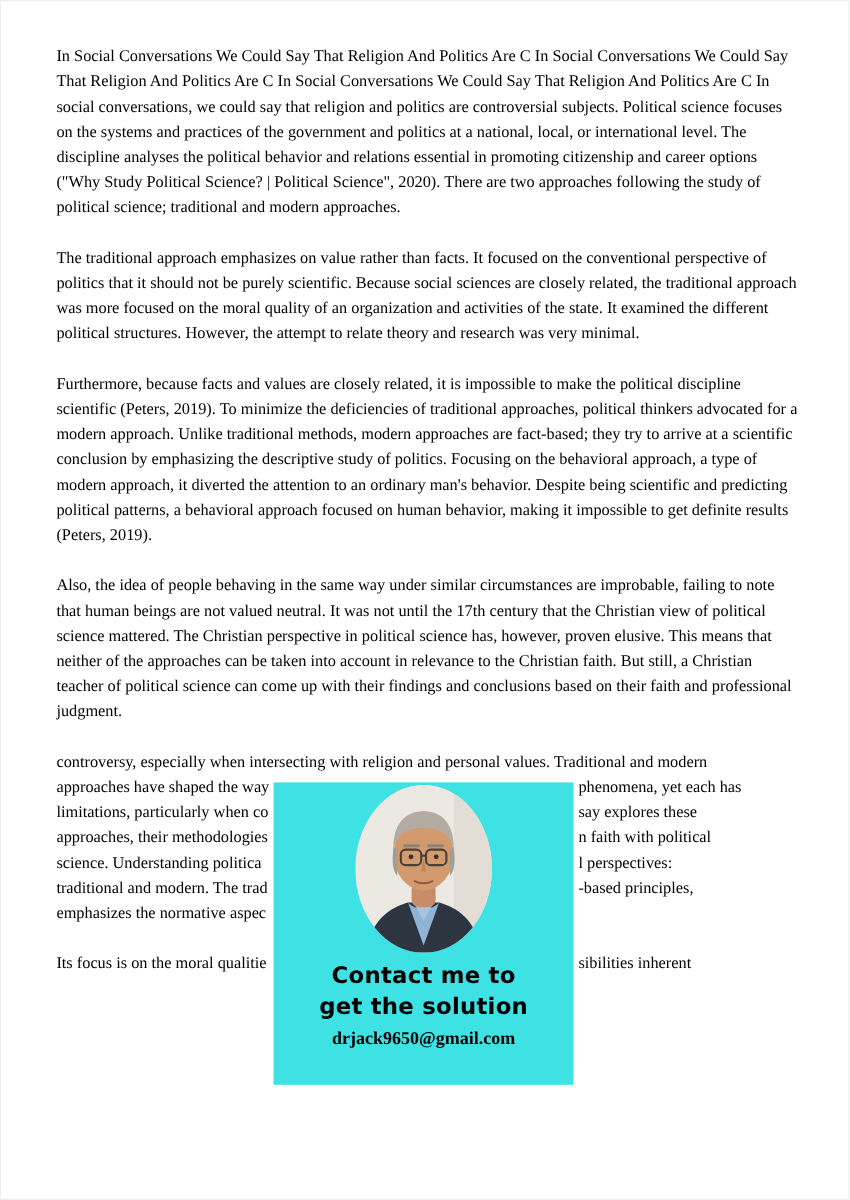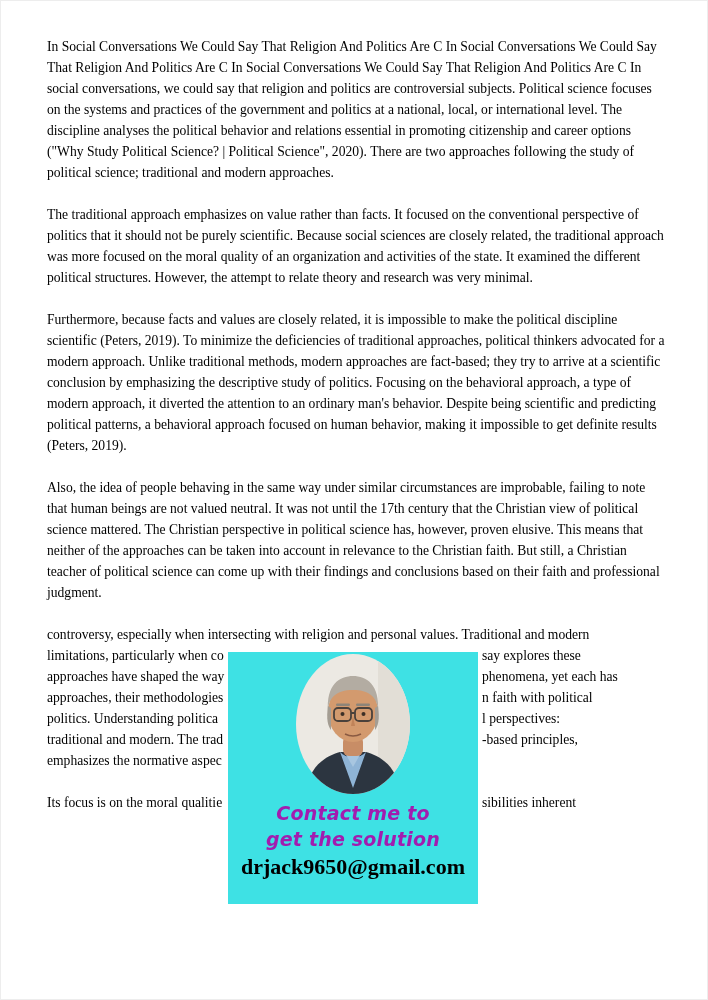--- a/index.html
+++ b/index.html
@@ -67,41 +67,41 @@
     font-weight: 700;
     font-size: 19px;
     line-height: 26px;
     color: #0e2125;
     margin-top: 6px;
     letter-spacing: 0.2px;
   }
   .email {
     font-family: "Liberation Serif", serif;
     font-weight: 700;
-    font-size: 22px;
+    font-size: 15px;
     color: #000000;
     margin-top: 4px;
   }
 </style>
 </head>
 <body>
 
 <div class="text-body">
   <p>In Social Conversations We Could Say That Religion And Politics Are C In Social Conversations We Could Say That Religion And Politics Are C In Social Conversations We Could Say That Religion And Politics Are C In social conversations, we could say that religion and politics are controversial subjects. Political science focuses on the systems and practices of the government and politics at a national, local, or international level. The discipline analyses the political behavior and relations essential in promoting citizenship and career options ("Why Study Political Science? | Political Science", 2020). There are two approaches following the study of political science; traditional and modern approaches.</p>
   <p>The traditional approach emphasizes on value rather than facts. It focused on the conventional perspective of politics that it should not be purely scientific. Because social sciences are closely related, the traditional approach was more focused on the moral quality of an organization and activities of the state. It examined the different political structures. However, the attempt to relate theory and research was very minimal.</p>
   <p>Furthermore, because facts and values are closely related, it is impossible to make the political discipline scientific (Peters, 2019). To minimize the deficiencies of traditional approaches, political thinkers advocated for a modern approach. Unlike traditional methods, modern approaches are fact-based; they try to arrive at a scientific conclusion by emphasizing the descriptive study of politics. Focusing on the behavioral approach, a type of modern approach, it diverted the attention to an ordinary man's behavior. Despite being scientific and predicting political patterns, a behavioral approach focused on human behavior, making it impossible to get definite results (Peters, 2019).</p>
   <p>Also, the idea of people behaving in the same way under similar circumstances are improbable, failing to note that human beings are not valued neutral. It was not until the 17th century that the Christian view of political science mattered. The Christian perspective in political science has, however, proven elusive. This means that neither of the approaches can be taken into account in relevance to the Christian faith. But still, a Christian teacher of political science can come up with their findings and conclusions based on their faith and professional judgment.</p>
 
   <div class="tail">
     <div id="tail1" class="split-para">
         <div class="sline"><span>controversy, especially when intersecting with religion and personal values. Traditional and modern</span></div>
+        <div class="sline"><span>approaches have shaped the way</span><span class="right-frag">phenomena, yet each has</span></div>
         <div class="sline"><span>limitations, particularly when co</span><span class="right-frag">say explores these</span></div>
-        <div class="sline"><span>approaches have shaped the way</span><span class="right-frag">phenomena, yet each has</span></div>
         <div class="sline"><span>approaches, their methodologies</span><span class="right-frag">n faith with political</span></div>
-        <div class="sline"><span>politics. Understanding politica</span><span class="right-frag">l perspectives:</span></div>
+        <div class="sline"><span>science. Understanding politica</span><span class="right-frag">l perspectives:</span></div>
         <div class="sline"><span>traditional and modern. The trad</span><span class="right-frag">-based principles,</span></div>
         <div class="sline"><span>emphasizes the normative aspec</span></div>
       </div>
     <div id="tail2" class="split-para">
         <div class="sline"><span>Its focus is on the moral qualitie</span><span class="right-frag">sibilities inherent</span></div>
       </div>
 
     <div class="overlay-card" style="background-color: rgb(62, 225, 228);">
       <div class="photo-oval">
         <svg viewBox="0 0 114 140" width="114" height="140" aria-hidden="true">
@@ -119,20 +119,20 @@
           <rect x="60" y="49.5" width="14" height="2.6" rx="1.3" fill="#8d8478"></rect>
           <rect x="38" y="54" width="17" height="13" rx="4" fill="none" stroke="#4a413b" stroke-width="1.8"></rect>
           <rect x="59" y="54" width="17" height="13" rx="4" fill="none" stroke="#4a413b" stroke-width="1.8"></rect>
           <line x1="55" y1="59" x2="59" y2="59" stroke="#4a413b" stroke-width="1.8"></line>
           <circle cx="46.5" cy="60" r="2" fill="#3c2f26"></circle>
           <circle cx="67.5" cy="60" r="2" fill="#3c2f26"></circle>
           <path d="M57,62 L55,72 L59,72 Z" fill="#c08359"></path>
           <path d="M49,80 Q57,84 65,80" stroke="#8a5a42" stroke-width="1.6" fill="none"></path>
         </svg>
       </div>
-      <div class="headline" style="color: #a21caf; font-style: italic;">
+      <div class="headline" style="color: #000000;">
         <div>Contact me to</div>
         <div>get the solution</div>
       </div>
       <div class="email" style="color: rgb(0, 0, 0);">drjack9650@gmail.com</div>
     </div>
   </div>
 </div>
 
 </body></html>

